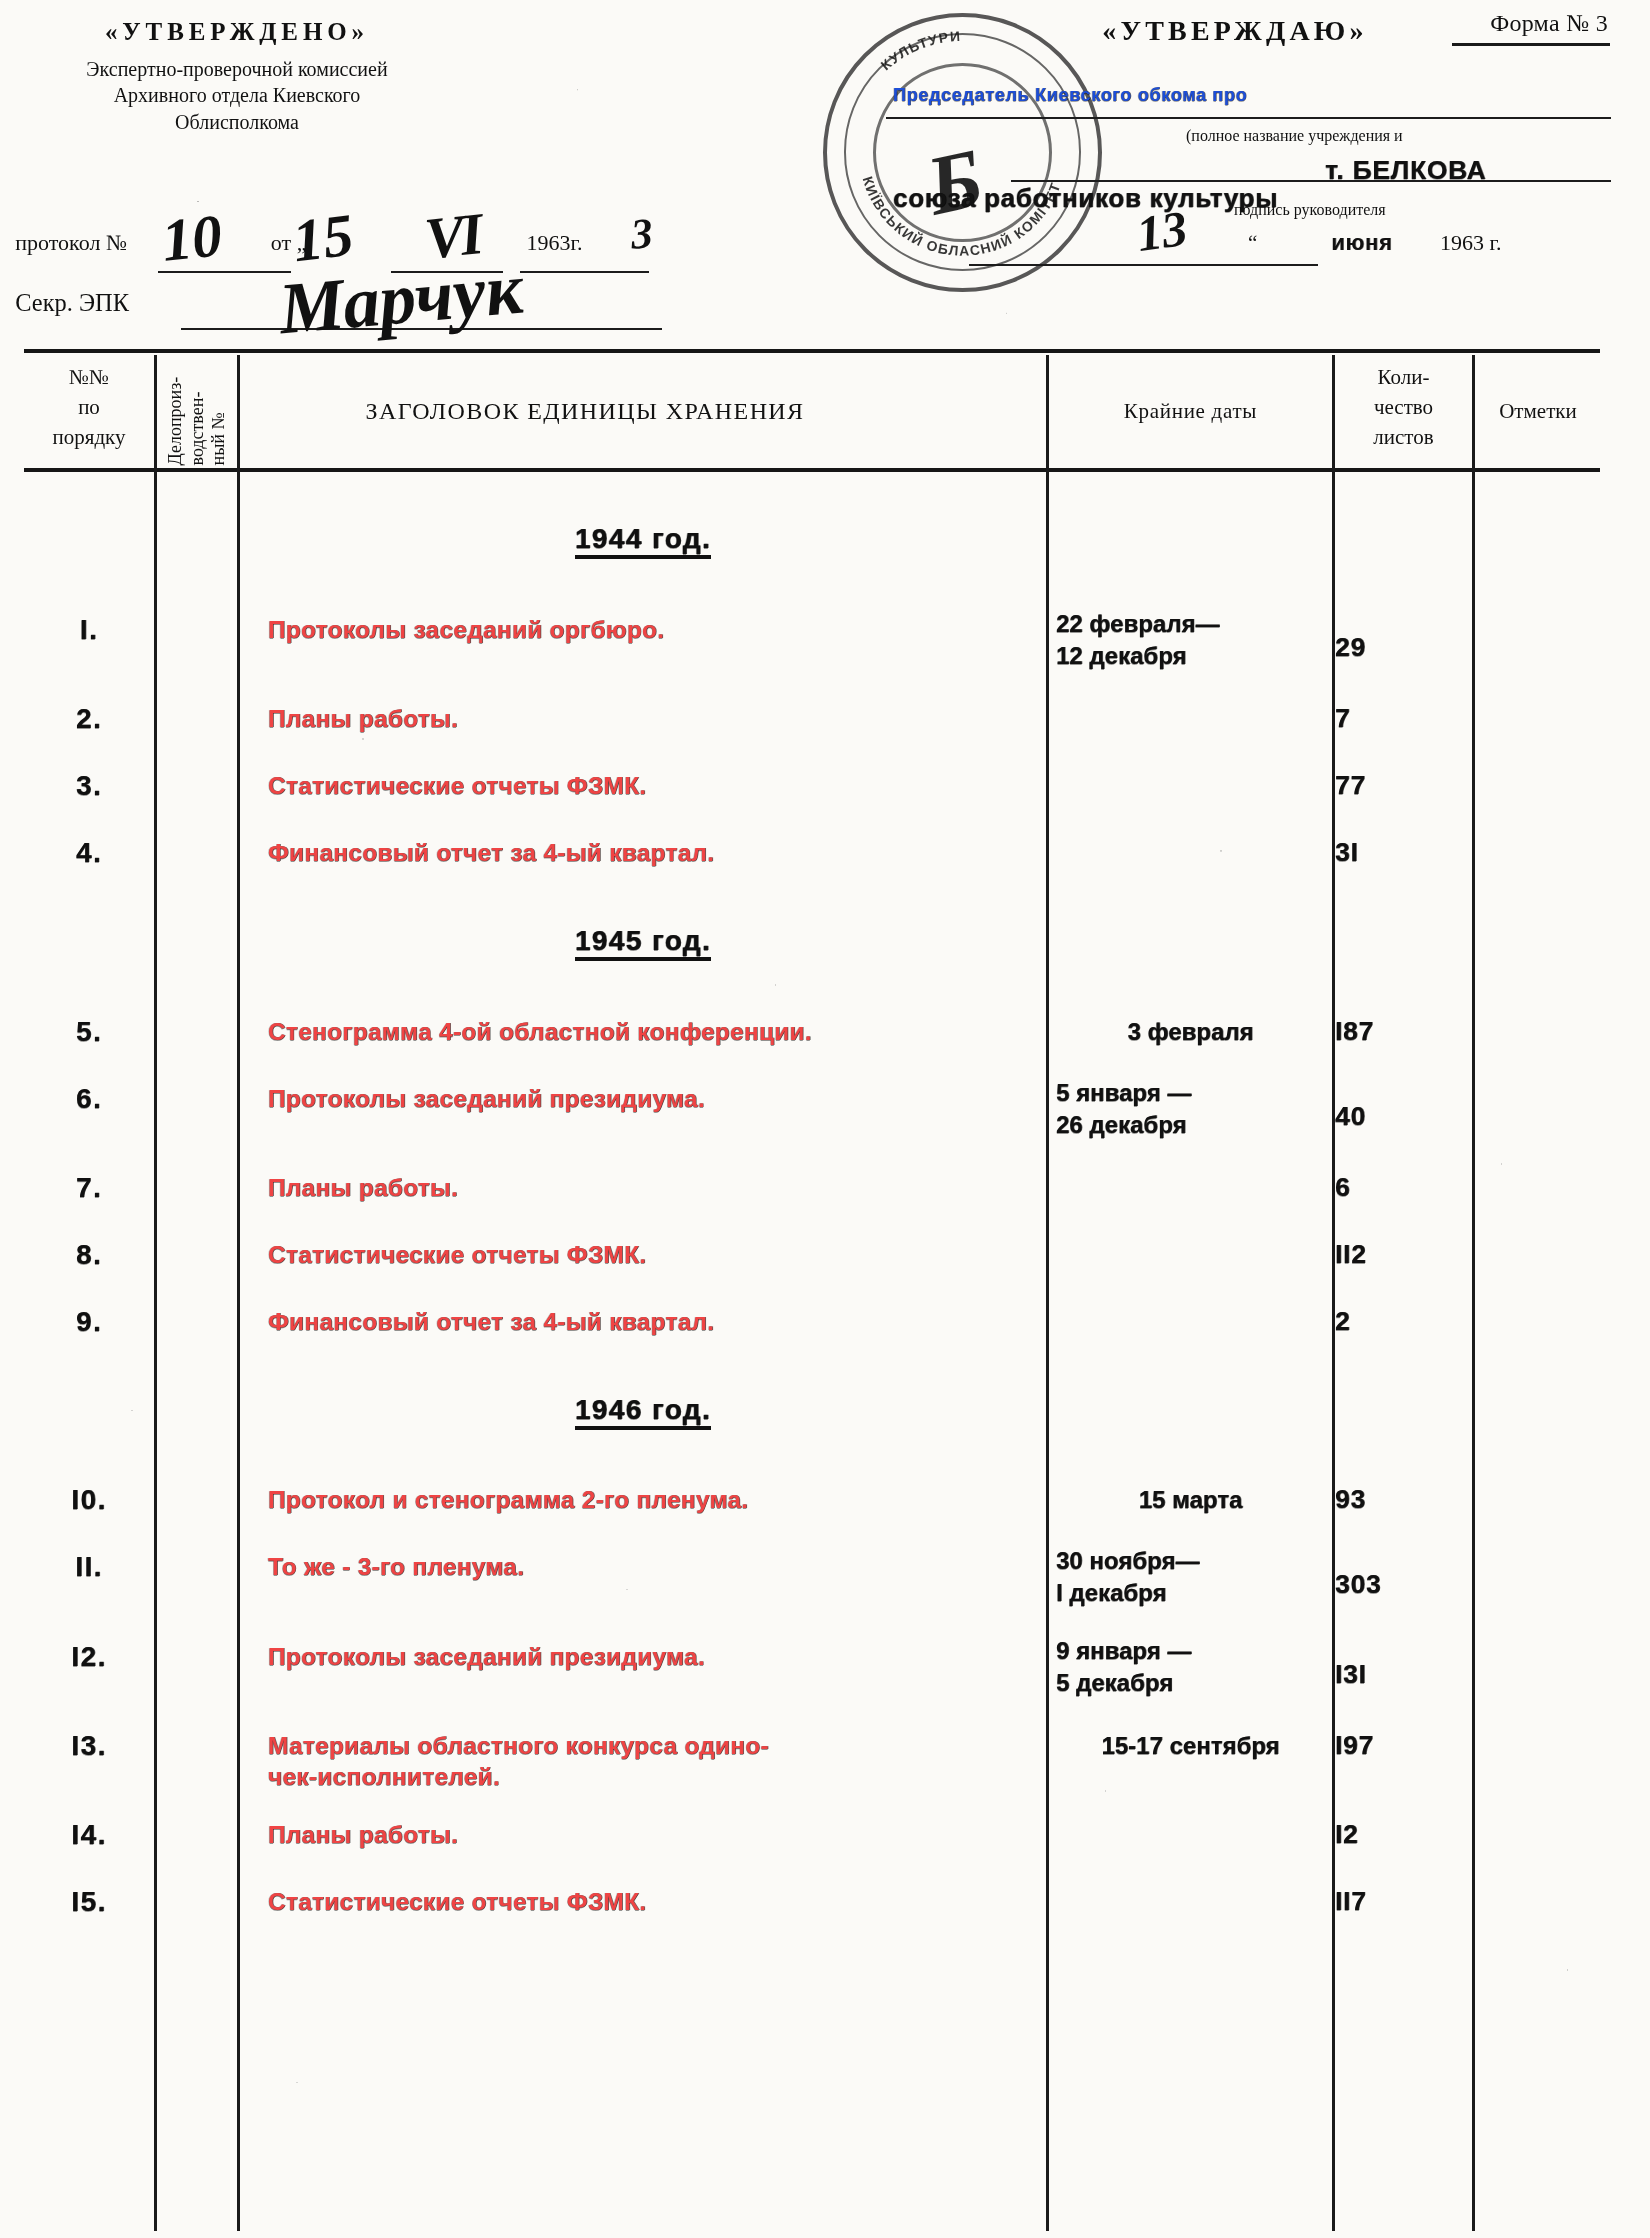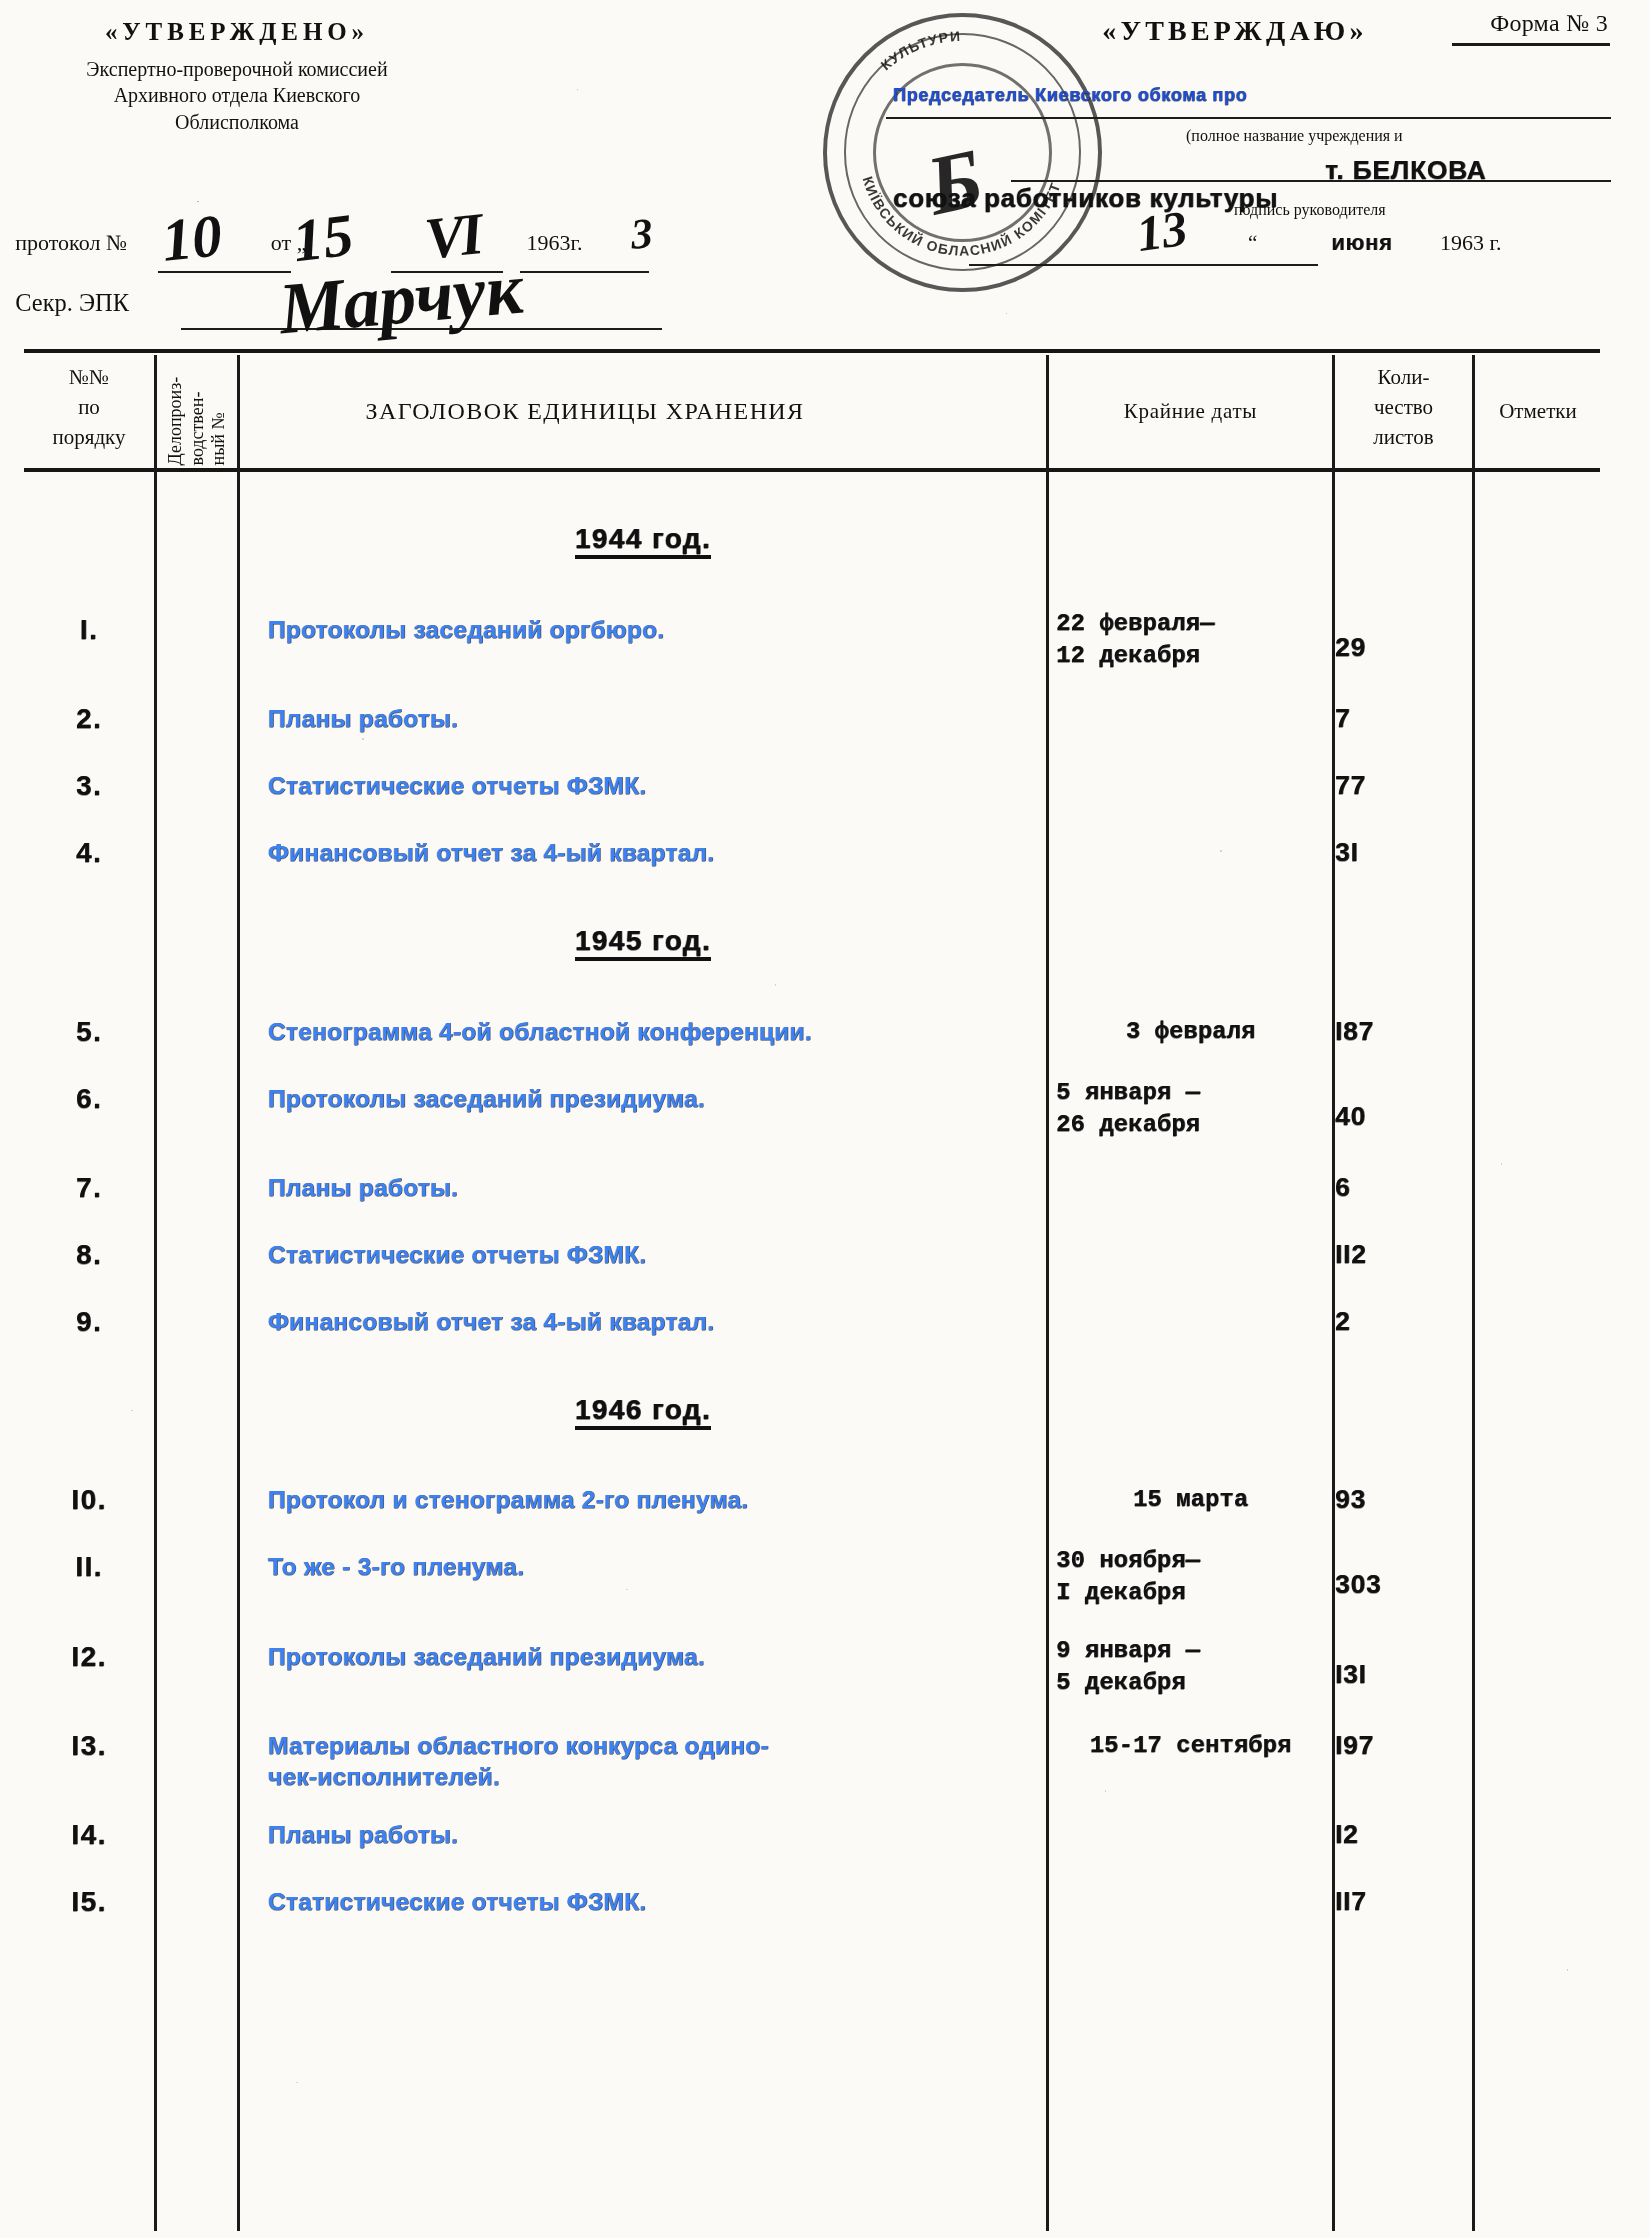--- a/index.html
+++ b/index.html
@@ -344,27 +344,27 @@
     color: #101010;
     text-shadow: 0.7px 0 0 rgba(0,0,0,.6), 0 0.7px 0 rgba(0,0,0,.4);
   }
   .c-title {
     position: absolute; left: 244px; width: 774px;
     font-family: "Liberation Sans", sans-serif;
     font-weight: bold;
     font-size: 24.4px;
     letter-spacing: 0.3px;
     line-height: 1.28;
-    color: #3b82f6;
+    color: #ef4444;
     text-shadow: 0.7px 0 0 rgba(0,0,0,.62), 0 0.7px 0 rgba(0,0,0,.42), -0.7px 0 0 rgba(0,0,0,.22);
   }
   .c-dates {
     position: absolute; left: 1025px; width: 283px;
     text-align: center;
-    font-family: Liberation Mono, monospace;
+    font-family: Liberation Sans, sans-serif;
     font-weight: bold;
     font-size: 24px;
     line-height: 1.3;
     color: #111;
     text-shadow: 0.7px 0 0 rgba(0,0,0,.6), 0 0.7px 0 rgba(0,0,0,.4);
     white-space: pre-line;
   }
   .c-count {
     position: absolute; left: 1311px; width: 137px;
     font-family: "Liberation Sans", sans-serif;

